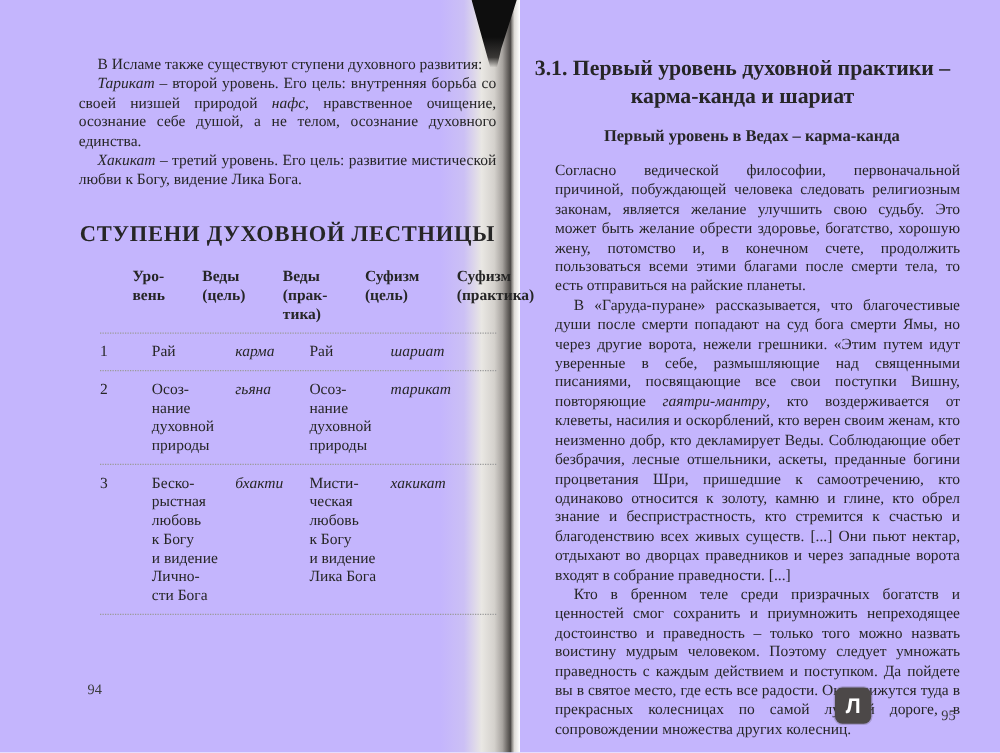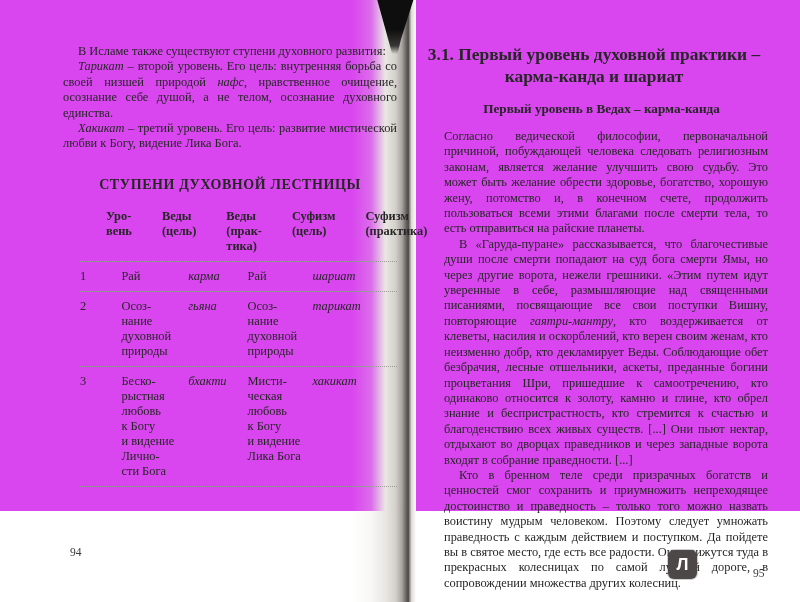--- a/index.html
+++ b/index.html
@@ -1,16 +1,16 @@
 <!DOCTYPE html>
 <html lang="ru"><head>
 <meta charset="utf-8">
 <style>
   html,body{margin:0;padding:0;background:#ffffff;width:800px;height:602px;overflow:hidden;}
-  .photo{position:relative;width:800px;height:511px;background:#d946ef;
+  .photo{position:relative;width:800px;height:602px;background:#c4b5fd;
          font-family:"Liberation Serif","DejaVu Serif",serif;color:#262626;}
 
   
   .gutter{position:absolute;left:352px;top:0;width:64px;height:602px;
     background:linear-gradient(90deg,
       rgba(255,255,255,0) 0%,
       rgba(226,224,220,0.25) 30%,
       #e9e7e3 52%,
       #d4d1cc 68%,
       #a8a4a0 78%,
@@ -28,21 +28,21 @@
   .page-left{left:63px;width:334px;}
   .page-right{left:420px;width:348px;}
 
   .body-p{margin:0;font-size:12.4px;line-height:15.4px;text-align:justify;}
   .ind{text-indent:15px;}
   .em{font-style:italic;}
 
   
   .left-text{margin-top:44px;}
   .table-title{margin:25px 0 0 0;text-align:center;font-weight:bold;
-               font-size:14px;letter-spacing:0.6px;}
+               font-size:18px;letter-spacing:0.6px;}
   .ladder{margin:16px 0 0 17px;width:317px;border-bottom:1px dotted #9a9a9a;
           font-size:12.4px;line-height:15px;}
   .t-row{display:flex;}
   .t-row > div{padding:7px 4px 7px 0;white-space:pre-line;}
   .t-body{border-top:1px dotted #9a9a9a;}
   .c1{width:40px;}
   .c2{width:67px;}
   .c3{width:59px;}
   .c4{width:65px;}
   .c5{width:86px;}

